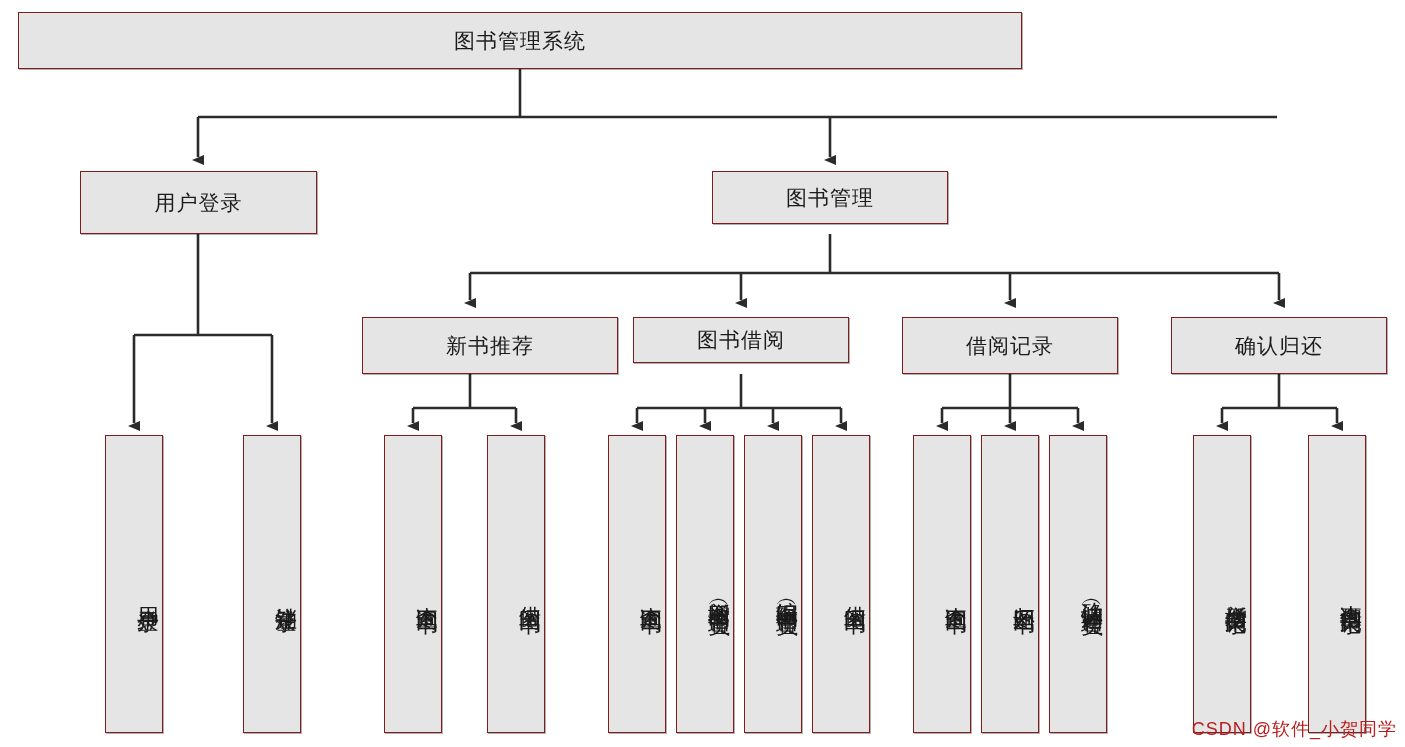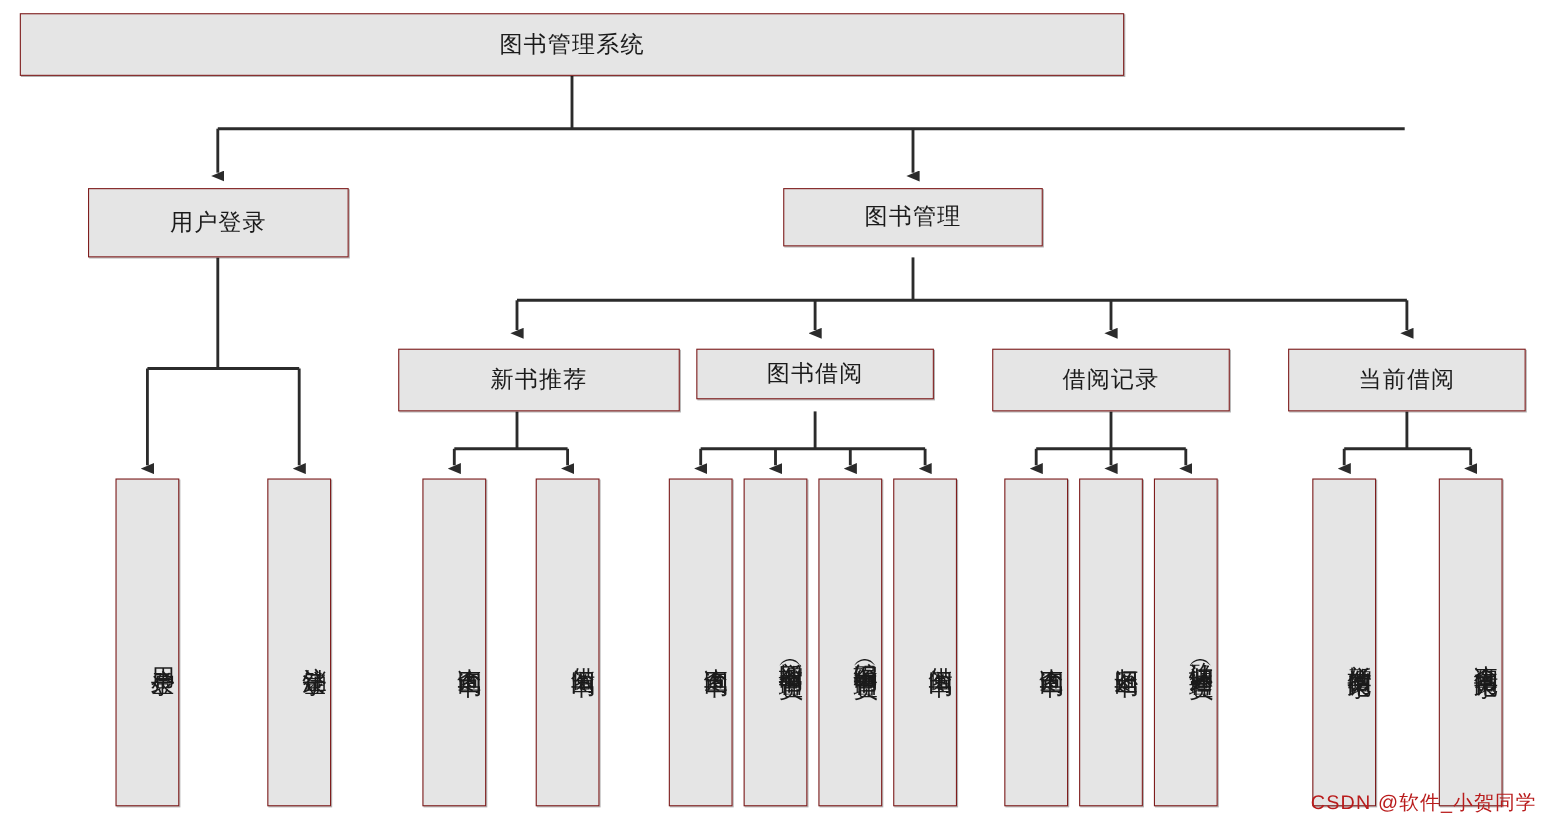--- a/index.html
+++ b/index.html
@@ -140,21 +140,21 @@
   <div class="node horiz" style="left:362px; top:317px; width:256px; height:57px;">
     <span>新书推荐</span>
   </div>
   <div class="node horiz" style="left:633px; top:317px; width:216px; height:46px;">
     <span>图书借阅</span>
   </div>
   <div class="node horiz" style="left:902px; top:317px; width:216px; height:57px;">
     <span>借阅记录</span>
   </div>
   <div class="node horiz" style="left:1171px; top:317px; width:216px; height:57px;">
-    <span>当前借阅</span>
+    <span>确认归还</span>
   </div>
 
   <div class="node vert" style="left:105px; top:435px; width:58px; height:298px;">
     <span class="vtext">用户登录</span>
   </div>
   <div class="node vert" style="left:243px; top:435px; width:58px; height:298px;">
     <span class="vtext">注销登录</span>
   </div>
 
   <div class="node vert" style="left:384px; top:435px; width:58px; height:298px;">

